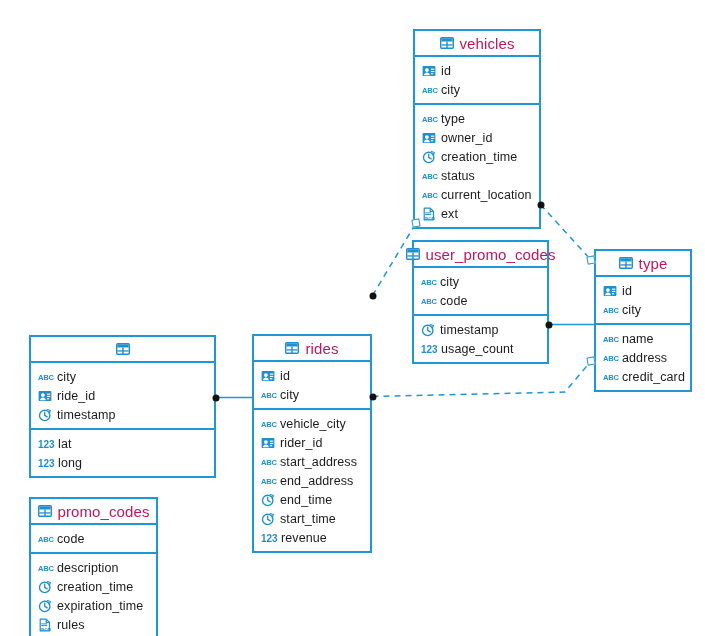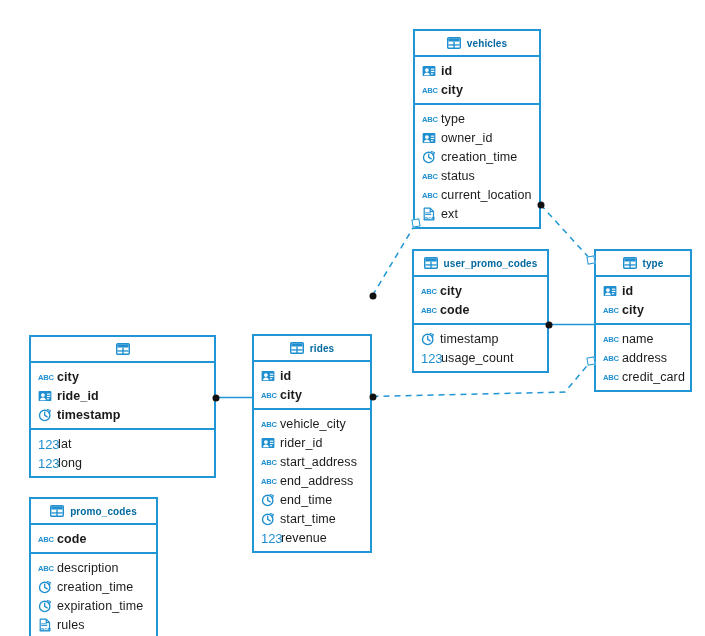--- a/index.html
+++ b/index.html
@@ -46,25 +46,24 @@
     border-bottom: 2px solid #2196d4;
     display: flex;
     align-items: center;
     justify-content: center;
     gap: 6px;
     padding: 0 8px;
     background: #ffffff;
   }
 
   .entity-title {
-    font-size: 10px;
-    color: #0369a1;
+    font-size: 15px;
+    color: #be185d;
     white-space: nowrap;
     letter-spacing: 0.1px;
-    font-weight: bold;
   }
 
   .field-group {
     box-sizing: border-box;
     padding: 4px 0 4px 0;
   }
 
   .field-group.keys {
     border-bottom: 2px solid #2196d4;
   }
@@ -79,40 +78,40 @@
     white-space: nowrap;
   }
 
   .field-label {
     font-size: 12.5px;
     color: #1b1b1b;
     letter-spacing: 0.1px;
   }
 
   .field.key .field-label {
-    font-weight: bold;
+    font-weight: normal;
   }
 
   
   .ico {
     flex: 0 0 auto;
     width: 14px;
     height: 14px;
     display: inline-block;
     position: relative;
     line-height: 0;
   }
   .ico svg { display: block; }
 
   .ico-num {
     flex: 0 0 auto;
     width: 15px;
     height: 14px;
-    font-size: 13px;
-    font-weight: normal;
+    font-size: 10px;
+    font-weight: bold;
     color: #1f8fd0;
     line-height: 15px;
     letter-spacing: -0.1px;
     font-family: "Liberation Sans", sans-serif;
   }
 
   
   .marker {
     position: absolute;
     z-index: 3;
@@ -236,21 +235,21 @@
               <path d="M8.2 1.2 v3.3 h3.3" fill="none" stroke="#1f8fd0" stroke-width="1.2" stroke-linejoin="round"></path>
               <rect x="3.2" y="5.4" width="6.0" height="0.95" fill="#1f8fd0"></rect>
               <rect x="3.2" y="7.1" width="6.0" height="0.95" fill="#1f8fd0"></rect>
               <text x="1.6" y="12.6" font-family="Liberation Sans, sans-serif" font-size="4.1" font-weight="bold" fill="#1f8fd0">JSON</text>
             </svg>
           </span>
           <span class="field-label">ext</span>
         </div>
       </div>
     </div>
-    <div class="entity" style="left: 412px; top: 249px; width: 137px;">
+    <div class="entity" style="left: 412px; top: 240px; width: 137px;">
       <div class="entity-header">
         <span class="ico">
           <svg width="14" height="14" viewBox="0 0 14 14">
             <rect x="0.7" y="1.7" width="12.6" height="10.6" rx="1" fill="#ffffff" stroke="#1f8fd0" stroke-width="1.4"></rect>
             <rect x="1.4" y="2.4" width="11.2" height="3.1" fill="#1f8fd0"></rect>
             <rect x="6.3" y="5.5" width="1.4" height="6.8" fill="#1f8fd0"></rect>
             <rect x="1.4" y="8.3" width="11.2" height="1.3" fill="#1f8fd0"></rect>
           </svg>
         </span>
         <span class="entity-title">user_promo_codes</span>

